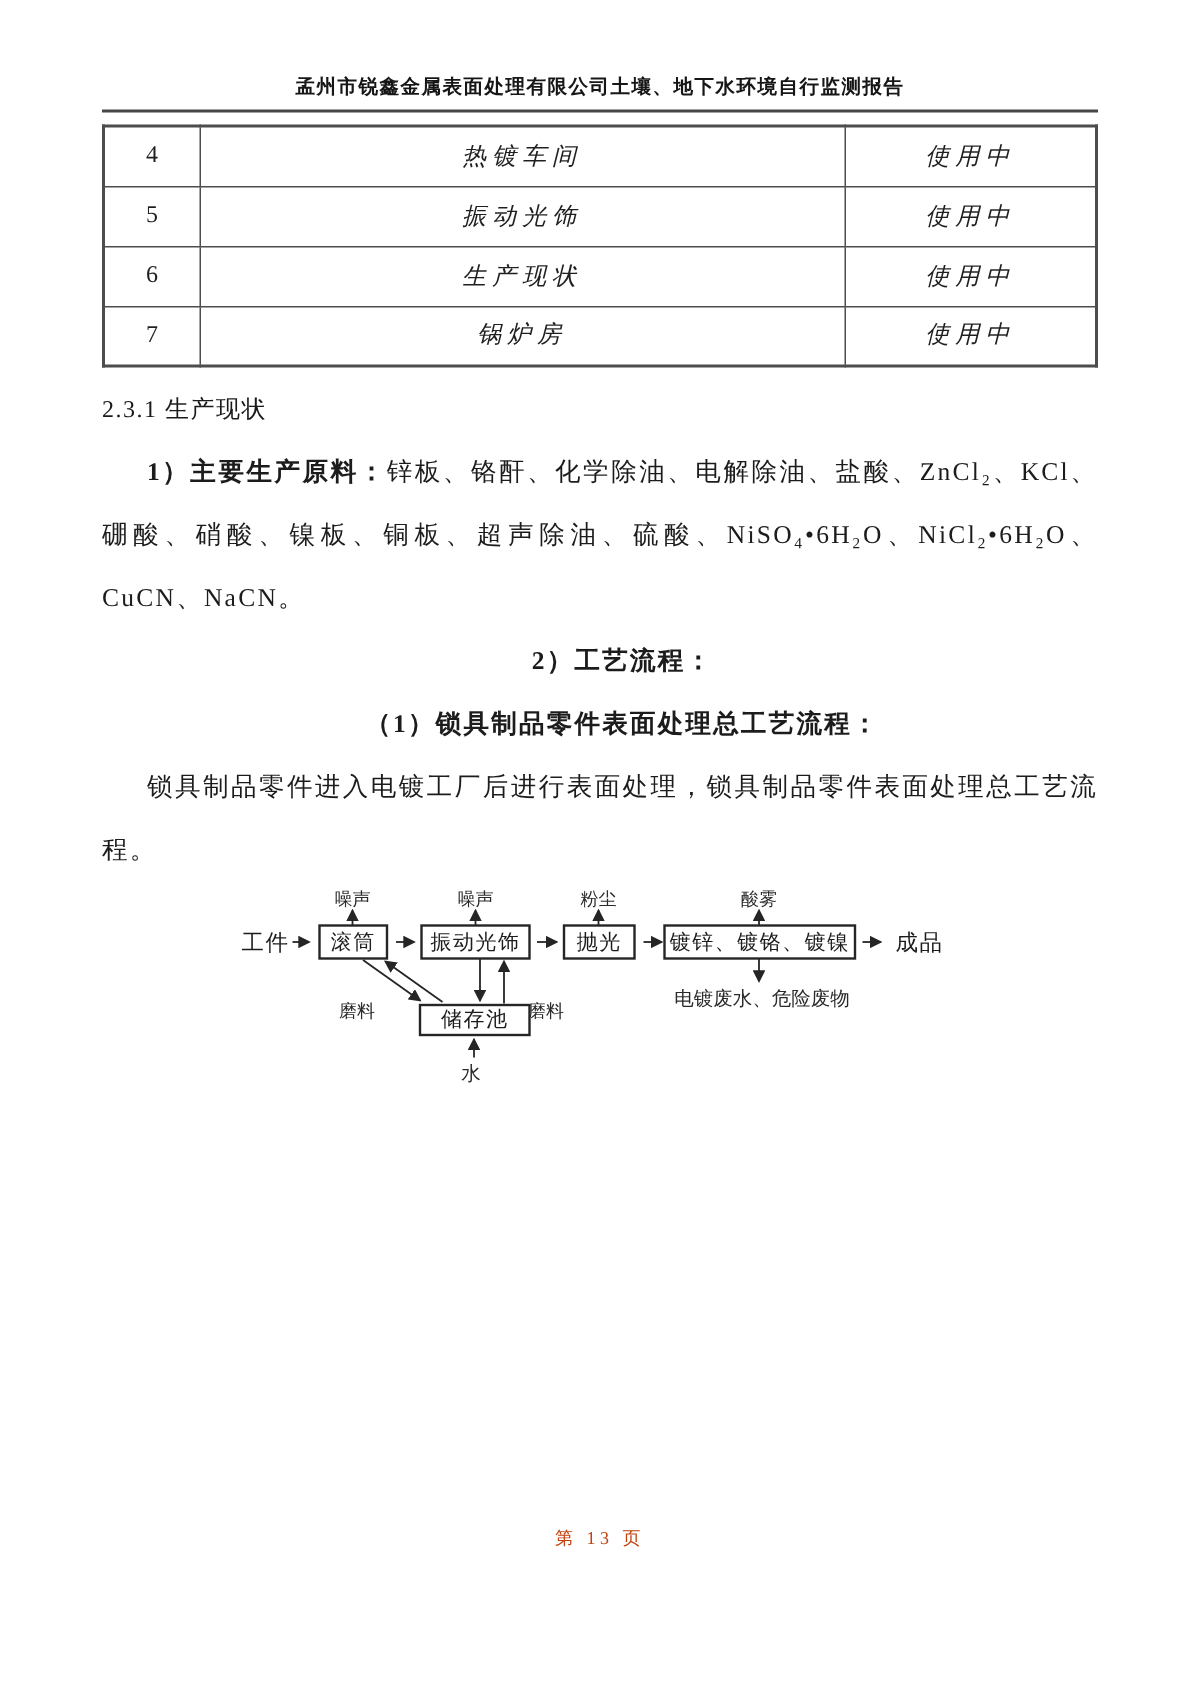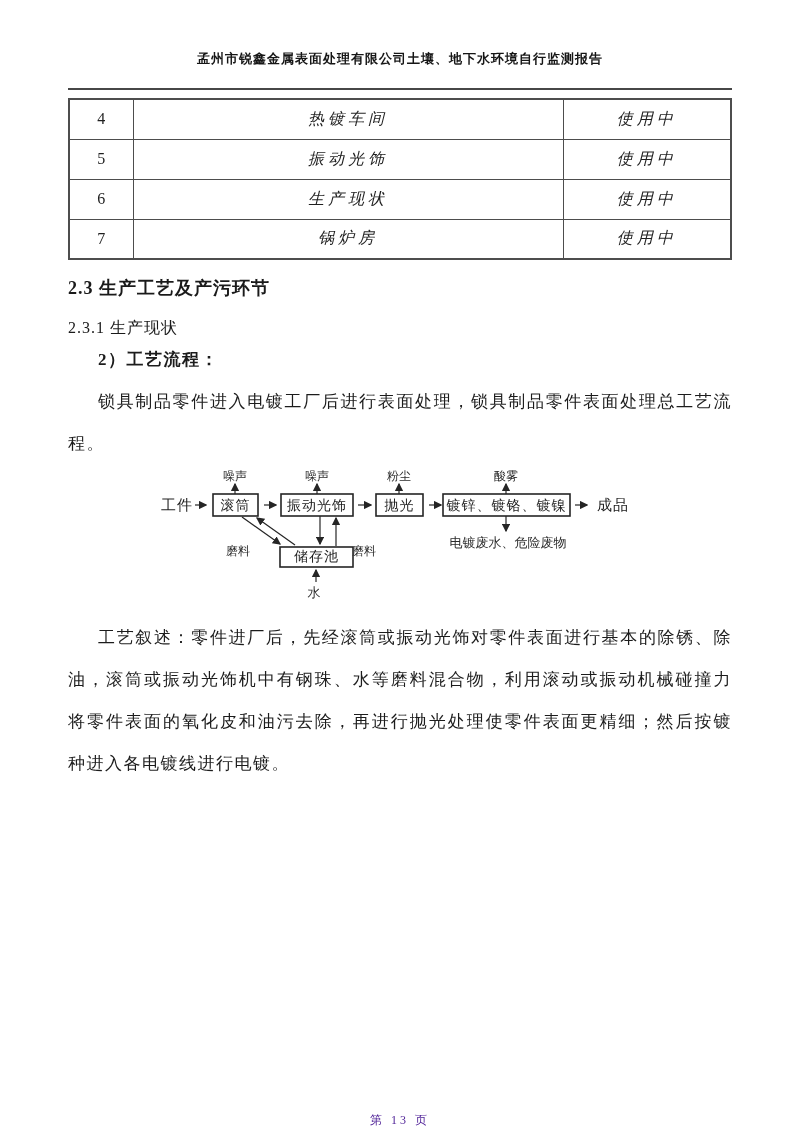--- a/index.html
+++ b/index.html
@@ -9,21 +9,21 @@
     width: 800px;
     height: 1132px;
     background: #ffffff;
     font-family: "Liberation Serif", "DejaVu Serif", serif;
     color: #1a1a1a;
     overflow: hidden;
   }
   .doc-header {
     margin: 0 68px;
     padding-top: 49px;
-    padding-bottom: 20px;
+    padding-bottom: 6px;
     text-align: center;
     border-bottom: 2px solid #474747;
   }
   .doc-header-title {
     font-size: 13px;
     font-weight: bold;
     letter-spacing: 1px;
     color: #161616;
   }
   .content { margin: 0 68px; }
@@ -61,43 +61,43 @@
   .body-text {
     margin: 10px 0 0;
     font-size: 17px;
     line-height: 42px;
     letter-spacing: 1.5px;
     text-align: justify;
     text-indent: 30px;
     color: #1c1c1c;
   }
   .body-text.tight { margin: 0; }
-  .body-text.bold { font-weight: bold; text-align: left; }
+  .body-text.bold { font-weight: bold; text-align: center; }
   .body-text b { font-weight: bold; }
   .diagram {
     position: relative;
     width: 664px;
     height: 148px;
     margin: 0;
   }
   .diagram svg { position: absolute; left: 0; top: 0; }
   .dg-line { stroke: #252525; stroke-width: 1.2; fill: none; }
   .dg-box { fill: #ffffff; stroke: #252525; stroke-width: 1.6; }
   .dg-label { font-size: 12px; fill: #2a2a2a; text-anchor: middle; }
   .dg-box-text { font-size: 14px; fill: #1c1c1c; text-anchor: middle; letter-spacing: 1px; }
   .dg-end-text { font-size: 15px; fill: #1c1c1c; text-anchor: middle; letter-spacing: 1px; }
   .dg-small { font-size: 13px; fill: #2a2a2a; text-anchor: middle; }
   .doc-footer {
     position: absolute;
     left: 0; right: 0;
-    top: 1112px;
+    top: 1017px;
     text-align: center;
     font-size: 12px;
     letter-spacing: 3px;
-    color: #4c1d95;
+    color: #c2410c;
   }
 </style>
 </head>
 <body>
 
 <div class="page">
 
   <div class="doc-header">
     <span class="doc-header-title">孟州市锐鑫金属表面处理有限公司土壤、地下水环境自行监测报告</span>
   </div>
@@ -127,25 +127,26 @@
           <td class="cell-status">使用中</td>
         </tr>
         <tr>
           <td class="cell-no">7</td>
           <td class="cell-name">锅炉房</td>
           <td class="cell-status">使用中</td>
         </tr>
       </tbody>
     </table>
 
-    <h2 class="sec-title">2.3 生产工艺及产污环节</h2>
     <h3 class="subsec-title">2.3.1 生产现状</h3>
 
+    <p class="body-text"><b>1）主要生产原料：</b><span>锌板、铬酐、化学除油、电解除油、盐酸、ZnCl₂、KCl、硼酸、硝酸、镍板、铜板、超声除油、硫酸、NiSO₄•6H₂O、NiCl₂•6H₂O、CuCN、NaCN。</span></p>
 
     <p class="body-text bold tight">2）工艺流程：</p>
+    <p class="body-text bold tight">（1）锁具制品零件表面处理总工艺流程：</p>
     <p class="body-text tight">锁具制品零件进入电镀工厂后进行表面处理，锁具制品零件表面处理总工艺流程。</p>
 
     <div class="diagram">
       <svg width="664" height="148" viewBox="0 0 664 148">
         <defs>
           <marker id="ah" viewBox="0 0 10 10" refX="8.5" refY="5" markerWidth="7" markerHeight="7" orient="auto">
             <path d="M0,0 L10,5 L0,10 z" fill="#252525"></path>
           </marker>
         </defs>
 
@@ -189,21 +190,20 @@
         <text class="dg-label" x="438" y="15">酸雾</text>
 
         <text class="dg-box-text" x="248.5" y="96">储存池</text>
         <text class="dg-label" x="170" y="90">磨料</text>
         <text class="dg-label" x="296" y="90">磨料</text>
         <text class="dg-small" x="246" y="132">水</text>
         <text class="dg-small" x="440" y="82">电镀废水、危险废物</text>
       </svg>
     </div>
 
-    <p class="body-text" style="margin-top:4px">工艺叙述：零件进厂后，先经滚筒或振动光饰对零件表面进行基本的除锈、除油，滚筒或振动光饰机中有钢珠、水等磨料混合物，利用滚动或振动机械碰撞力将零件表面的氧化皮和油污去除，再进行抛光处理使零件表面更精细；然后按镀种进入各电镀线进行电镀。</p>
 
   </div>
 
   <div class="doc-footer">
     <span>第 13 页</span>
   </div>
 
 </div>
 
 </body></html>

